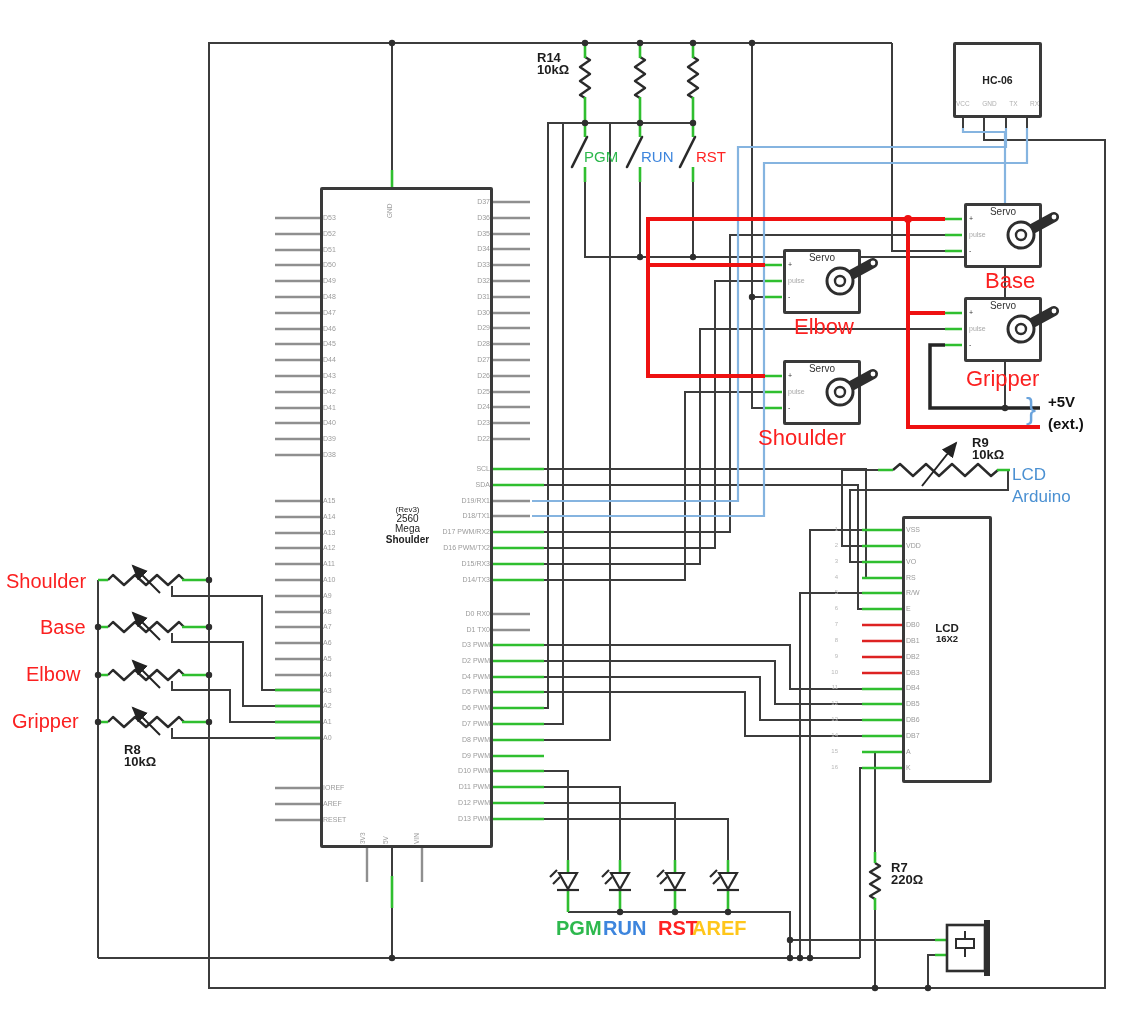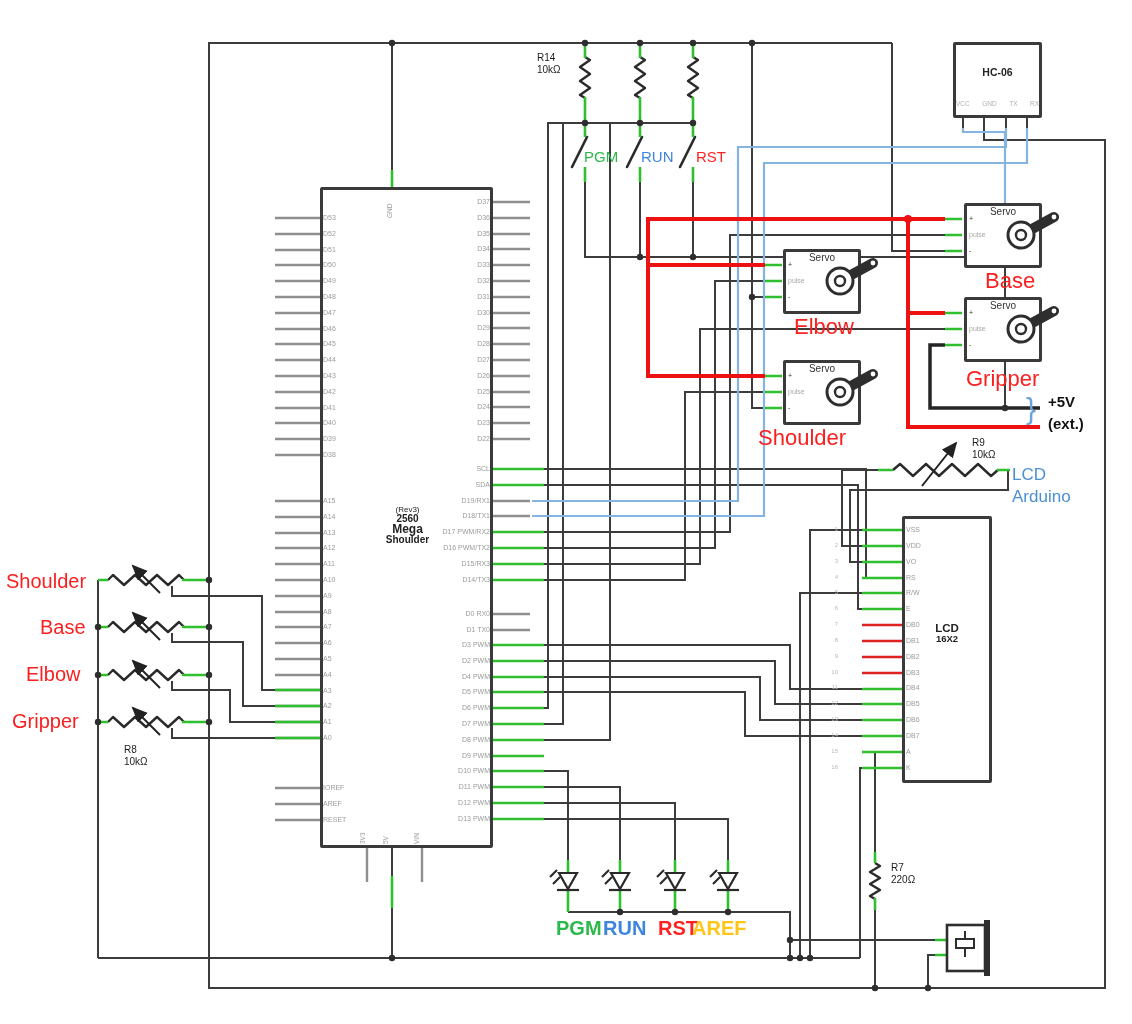--- a/index.html
+++ b/index.html
@@ -7,21 +7,21 @@
          font-family:"Liberation Sans",sans-serif;}
   svg{position:absolute;left:0;top:0;}
   .box{position:absolute;background:#fff;border:3px solid #3a3a3a;border-radius:2px;box-sizing:border-box;}
   .pincol{position:absolute;z-index:4;}
   .prow{display:block;height:15.8px;line-height:15.8px;font-size:7px;color:#9b9b9b;white-space:nowrap;}
   .lcdrow{height:15.85px;line-height:15.85px;}
   .tr{text-align:right;}
   .lbl{position:absolute;z-index:5;white-space:nowrap;}
   .rcomp{color:#fb2020;font-size:22px;font-weight:500;}
   .rpot{color:#fb2020;font-size:20px;font-weight:500;}
-  .resval{font-size:10px;font-weight:normal;color:#1c1c1c;line-height:12px;}
+  .resval{font-size:13px;font-weight:bold;color:#1c1c1c;line-height:12px;}
   .swlbl{font-size:15px;font-weight:500;}
   .ledlbl{font-size:20px;font-weight:600;}
   .vert{writing-mode:vertical-rl;transform:rotate(180deg);font-size:6.5px;color:#9b9b9b;}
   .ctitle{text-align:center;}
 </style>
 </head>
 <body>
 
 <div id="stage">
 
@@ -310,26 +310,26 @@
       <span class="prow">D13 PWM</span>
     </div>
 
   <div class="lbl vert" style="left:386px;top:190px;height:28px">GND</div>
   <div class="lbl vert" style="left:359px;top:818px;height:26px">3V3</div>
   <div class="lbl vert" style="left:382px;top:822px;height:22px">5V</div>
   <div class="lbl vert" style="left:413px;top:820px;height:24px">VIN</div>
 
   <div class="lbl ctitle" style="left:330px;top:505px;width:155px;z-index:4;color:#222">
     <div style="font-size:8px">(Rev3)</div>
-    <div style="font-size:10px;font-weight:bold;line-height:10px">2560</div>
-    <div style="font-size:12px;font-weight:bold;line-height:10px">Mega</div>
+    <div style="font-size:10px;font-weight:normal;line-height:10px">2560</div>
+    <div style="font-size:10px;font-weight:normal;line-height:10px">Mega</div>
     <div style="font-size:10px;font-weight:bold;line-height:11px">Shoulder</div>
   </div>
 
-  <div class="lbl ctitle" style="left:953px;top:66px;width:89px;font-size:10.5px;font-weight:bold;color:#222">HC-06</div>
+  <div class="lbl ctitle" style="left:953px;top:74px;width:89px;font-size:10.5px;font-weight:bold;color:#222">HC-06</div>
   <div class="pincol" style="left:956px;top:100px;width:83px;display:flex;justify-content:space-between">
       <span style="font-size:6.5px;color:#b0b0b0">VCC</span>
       <span style="font-size:6.5px;color:#b0b0b0">GND</span>
       <span style="font-size:6.5px;color:#b0b0b0">TX</span>
       <span style="font-size:6.5px;color:#b0b0b0">RX</span>
     </div>
 
   <div class="lbl ctitle" style="left:964px;top:206px;width:78px;font-size:10px;color:#333">Servo</div>
   <div class="lbl ctitle" style="left:783px;top:252px;width:78px;font-size:10px;color:#333">Servo</div>
   <div class="lbl ctitle" style="left:964px;top:300px;width:78px;font-size:10px;color:#333">Servo</div>

